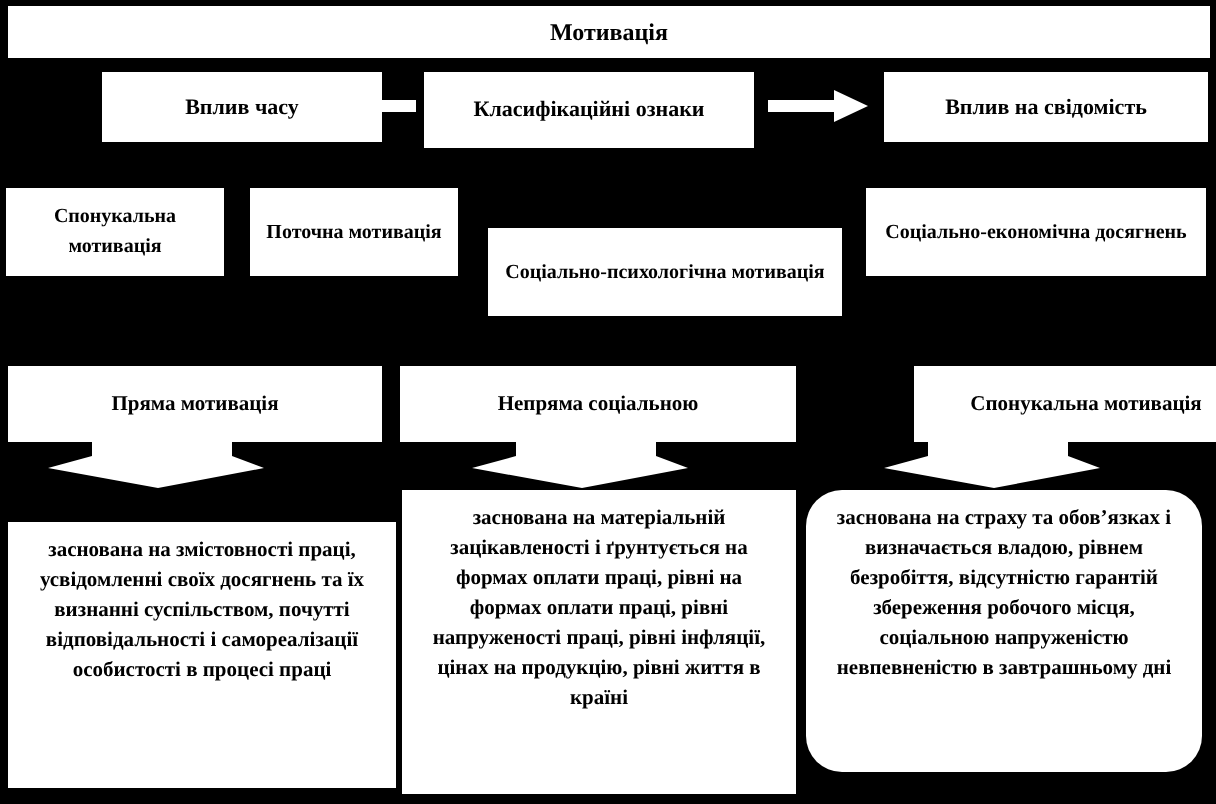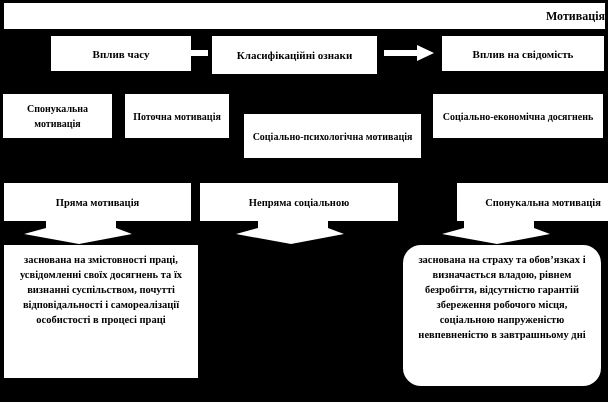--- a/index.html
+++ b/index.html
@@ -15,42 +15,42 @@
   }
   .box {
     position: absolute;
     background: #ffffff;
     display: flex;
     align-items: center;
     justify-content: center;
     text-align: center;
     box-sizing: border-box;
   }
-  .title-box   { left: 4px;  top: 3px;  width: 601px; height: 26px; font-size: 12px; justify-content: flex-end; }
+  .title-box   { left: 4px;  top: 3px;  width: 601px; height: 26px; font-size: 12px; }
   .r2-left     { left: 3px;   top: 36px; width: 140px; height: 35px; font-size: 11px; margin-left: 48px; }
   .r2-center   { left: 212px; top: 36px; width: 165px; height: 38px; font-size: 11px; }
   .r2-right    { left: 442px; top: 36px; width: 162px; height: 35px; font-size: 11px; justify-content: center; }
   .r3 { top: 94px; height: 44px; font-size: 10px; line-height: 1.5; padding: 2px; }
   .r3-1 { left: 3px;   width: 109px; }
   .r3-2 { left: 125px; width: 104px; }
   .r3-3 { left: 244px; width: 177px; margin-top: 20px; }
   .r3-4 { left: 433px; width: 170px; }
   .col-title { top: 183px; height: 38px; font-size: 10.5px; text-align: right; }
   .ct-1 { left: 4px;   width: 187px; }
   .ct-2 { left: 200px; width: 198px; }
   .ct-3 { left: 409px; width: 172px; margin-left: 48px; }
   .desc {
     top: 245px;
     display: block;
     font-size: 10.5px;
     line-height: 15px;
     padding: 7px 9px;
     text-align: center;
   }
-  .desc-1 { left: 4px;   width: 194px; height: 133px; }
+  .desc-1 { left: 4px;   width: 194px; height: 133px; margin-top: 16px; }
   .desc-2 { left: 201px; width: 197px; height: 152px; }
   .desc-3 { left: 403px; width: 198px; height: 141px; border-radius: 18px; }
   .arrow-svg { position: absolute; display: block; }
   .h-arrow-left  { left: 154px; top: 44px; }
   .h-arrow-right { left: 384px; top: 44px; }
   .down-arrow { top: 220px; }
   .da-1 { left: 24px;  }
   .da-2 { left: 236px; }
   .da-3 { left: 442px; }
   .arrow-fill { fill: #ffffff; }
@@ -113,17 +113,20 @@
   <svg class="arrow-svg down-arrow da-2" width="108" height="24" viewBox="0 0 108 24">
     <polygon class="arrow-fill" points="22,0 92,0 92,8 108,14 55,24 0,14 22,8"></polygon>
   </svg>
   <svg class="arrow-svg down-arrow da-3" width="108" height="24" viewBox="0 0 108 24">
     <polygon class="arrow-fill" points="22,0 92,0 92,8 108,14 55,24 0,14 22,8"></polygon>
   </svg>
 
   <div class="box desc desc-1">
     <span>заснована на змістовності праці, усвідомленні своїх досягнень та їх визнанні суспільством, почутті відповідальності і самореалізації особистості в процесі праці</span>
   </div>
+  <div class="box desc desc-2">
+    <span>заснована на матеріальній зацікавленості і ґрунтується на формах оплати праці, рівні на формах оплати праці, рівні напруженості праці, рівні інфляції, цінах на продукцію, рівні життя в країні</span>
+  </div>
   <div class="box desc desc-3">
     <span>заснована на страху та обов’язках і визначається владою, рівнем безробіття, відсутністю гарантій збереження робочого місця, соціальною напруженістю невпевненістю в завтрашньому дні</span>
   </div>
 
 </div>
 
 </body></html>

